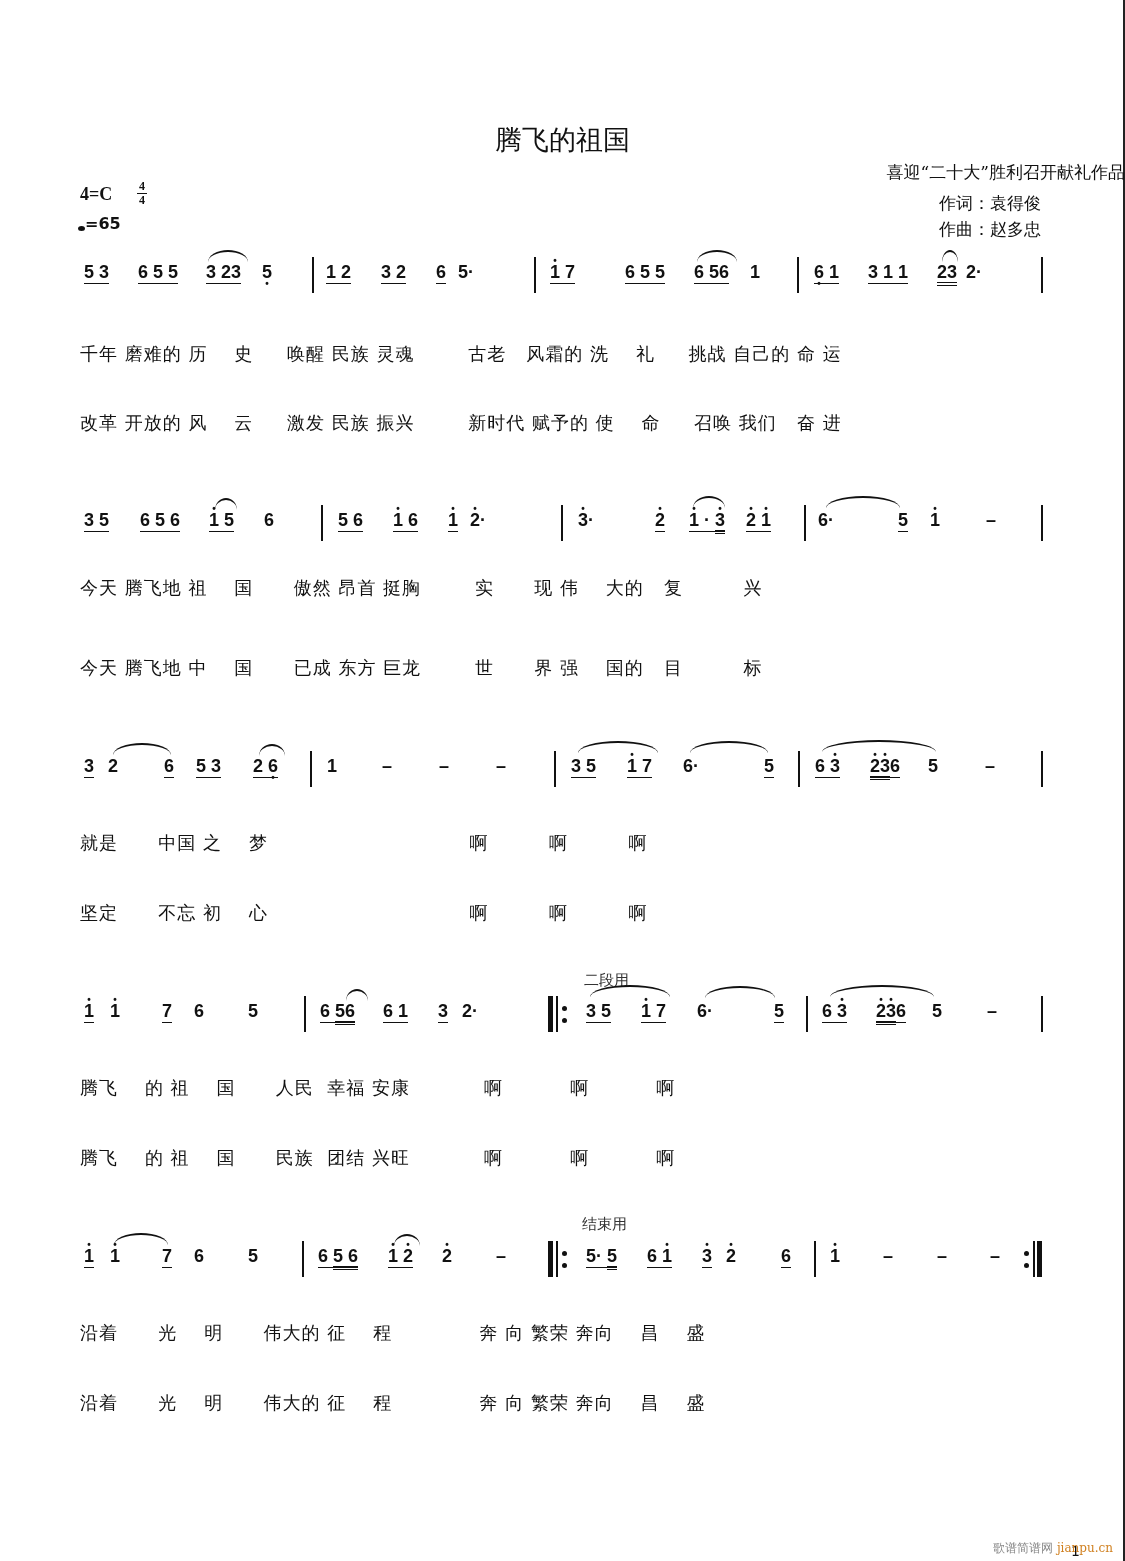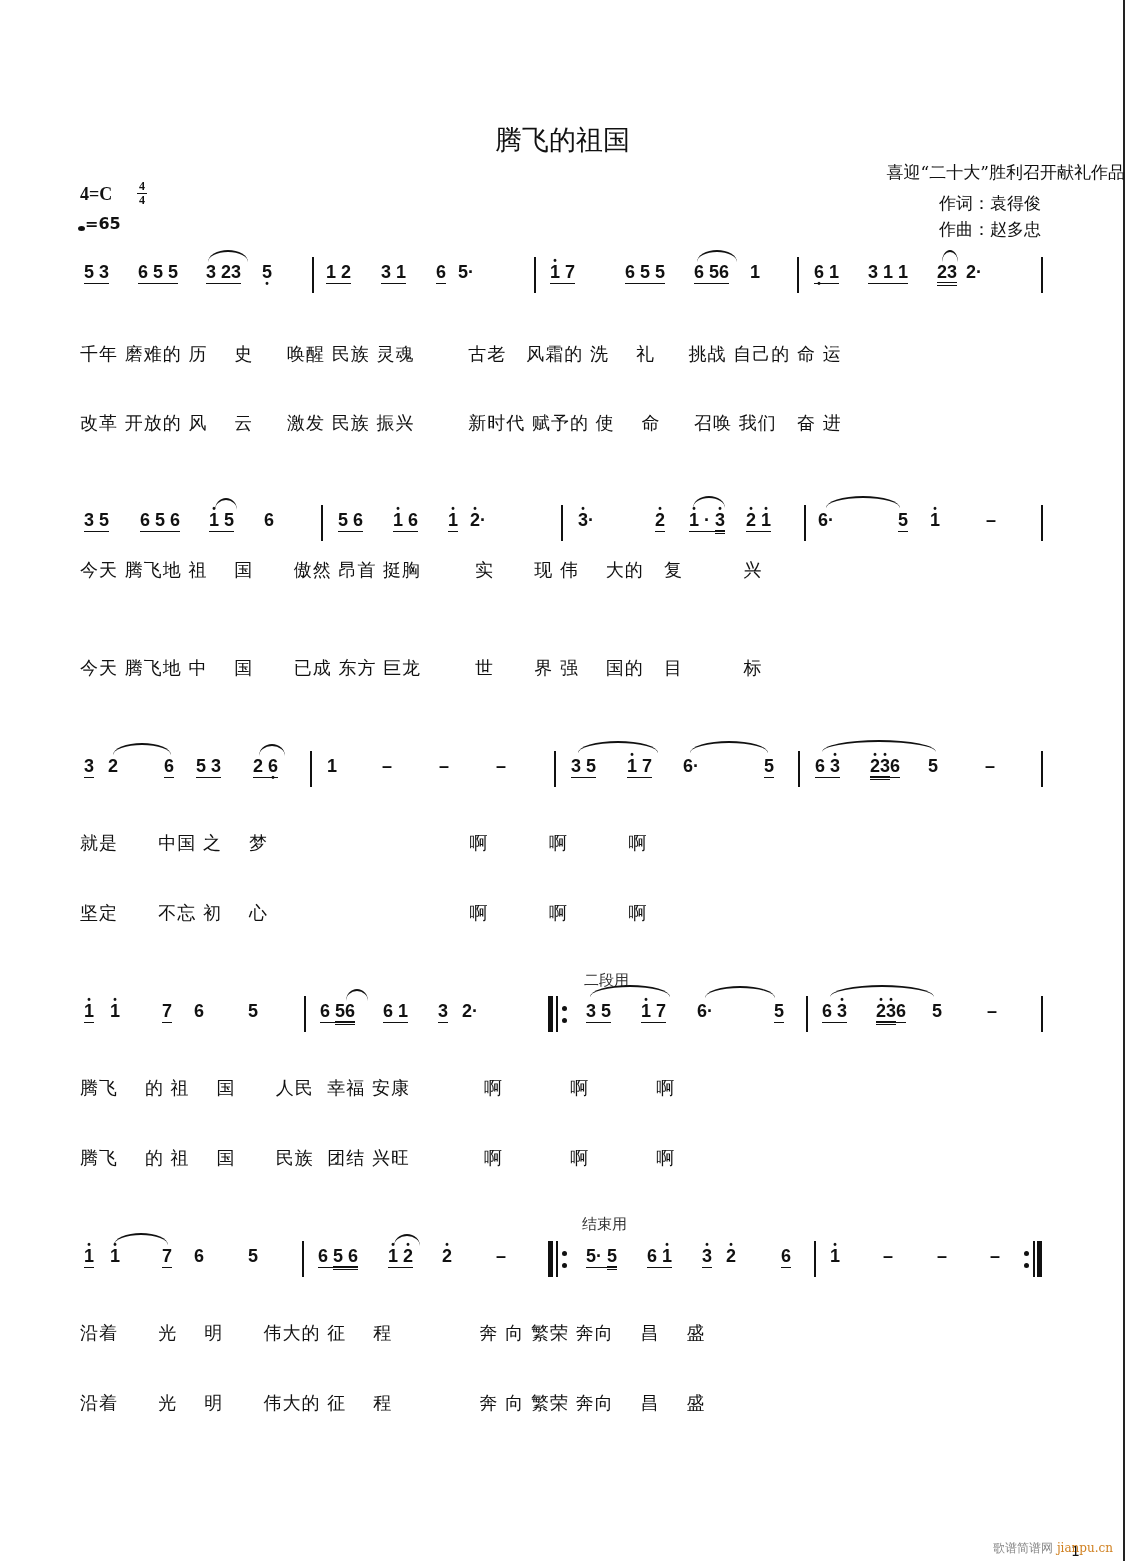--- a/index.html
+++ b/index.html
@@ -59,21 +59,21 @@
 </div>
 
 <div class="row" style="top:262px;">
   <span class="n ul" style="left:84px;">5 3</span>
   <span class="n ul" style="left:138px;">6 <span class="ul">5 5</span></span>
   <span class="slur" style="left:208px; top:-12px; width:40px;"></span>
   <span class="n ul" style="left:206px;">3 <span class="ul">23</span></span>
   <span class="n ld" style="left:262px;">5</span>
   <div class="barline" style="left:312px; top:-5px;"></div>
   <span class="n ul" style="left:326px;">1 2</span>
-  <span class="n ul" style="left:381px;">3 1</span>
+  <span class="n ul" style="left:381px;">3 2</span>
   <span class="n ul" style="left:436px;">6</span>
   <span class="n" style="left:458px;">5·</span>
   <div class="barline" style="left:534px; top:-5px;"></div>
   <span class="n ul" style="left:550px;"><span class="hd" style="position:relative;">1</span> 7</span>
   <span class="n ul" style="left:625px;">6 <span class="ul">5 5</span></span>
   <span class="slur" style="left:697px; top:-12px; width:40px;"></span>
   <span class="n ul" style="left:694px;">6 <span class="ul">56</span></span>
   <span class="n" style="left:750px;">1</span>
   <div class="barline" style="left:797px; top:-5px;"></div>
   <span class="n ul" style="left:814px;"><span class="ld" style="position:relative;">6</span> 1</span>
@@ -104,21 +104,21 @@
   <span class="n ul" style="left:689px;"><span class="hd" style="position:relative;">1</span> · <span class="ul2 hd" style="position:relative;">3</span></span>
   <span class="n ul" style="left:746px;"><span class="hd" style="position:relative;">2</span> <span class="hd" style="position:relative;">1</span></span>
   <div class="barline" style="left:804px; top:-5px;"></div>
   <span class="slur" style="left:826px; top:-14px; width:74px;"></span>
   <span class="n" style="left:818px;">6·</span>
   <span class="n ul" style="left:898px;">5</span>
   <span class="n" style="left:930px;"><span class="hd" style="position:relative;">1</span></span>
   <span class="n" style="left:986px;">–</span>
   <div class="barline" style="left:1041px; top:-5px;"></div>
 </div>
-<div class="lyr" style="left:80px; top:558px;text-align:center;">今天 腾飞地 祖    国      傲然 昂首 挺胸        实      现 伟    大的   复         兴</div>
+<div class="lyr" style="left:80px; top:576px;text-align:center;">今天 腾飞地 祖    国      傲然 昂首 挺胸        实      现 伟    大的   复         兴</div>
 <div class="lyr" style="left:80px; top:656px;">今天 腾飞地 中    国      已成 东方 巨龙        世      界 强    国的   目         标</div>
 
 <div class="row" style="top:756px;">
   <span class="slur" style="left:113px; top:-13px; width:58px;"></span>
   <span class="n ul" style="left:84px;">3</span>
   <span class="n" style="left:108px;">2</span>
   <span class="n ul" style="left:164px;">6</span>
   <span class="n ul" style="left:196px;">5 3</span>
   <span class="slur" style="left:259px; top:-12px; width:26px;"></span>
   <span class="n ul" style="left:253px;">2 <span class="ld" style="position:relative;">6</span></span>

